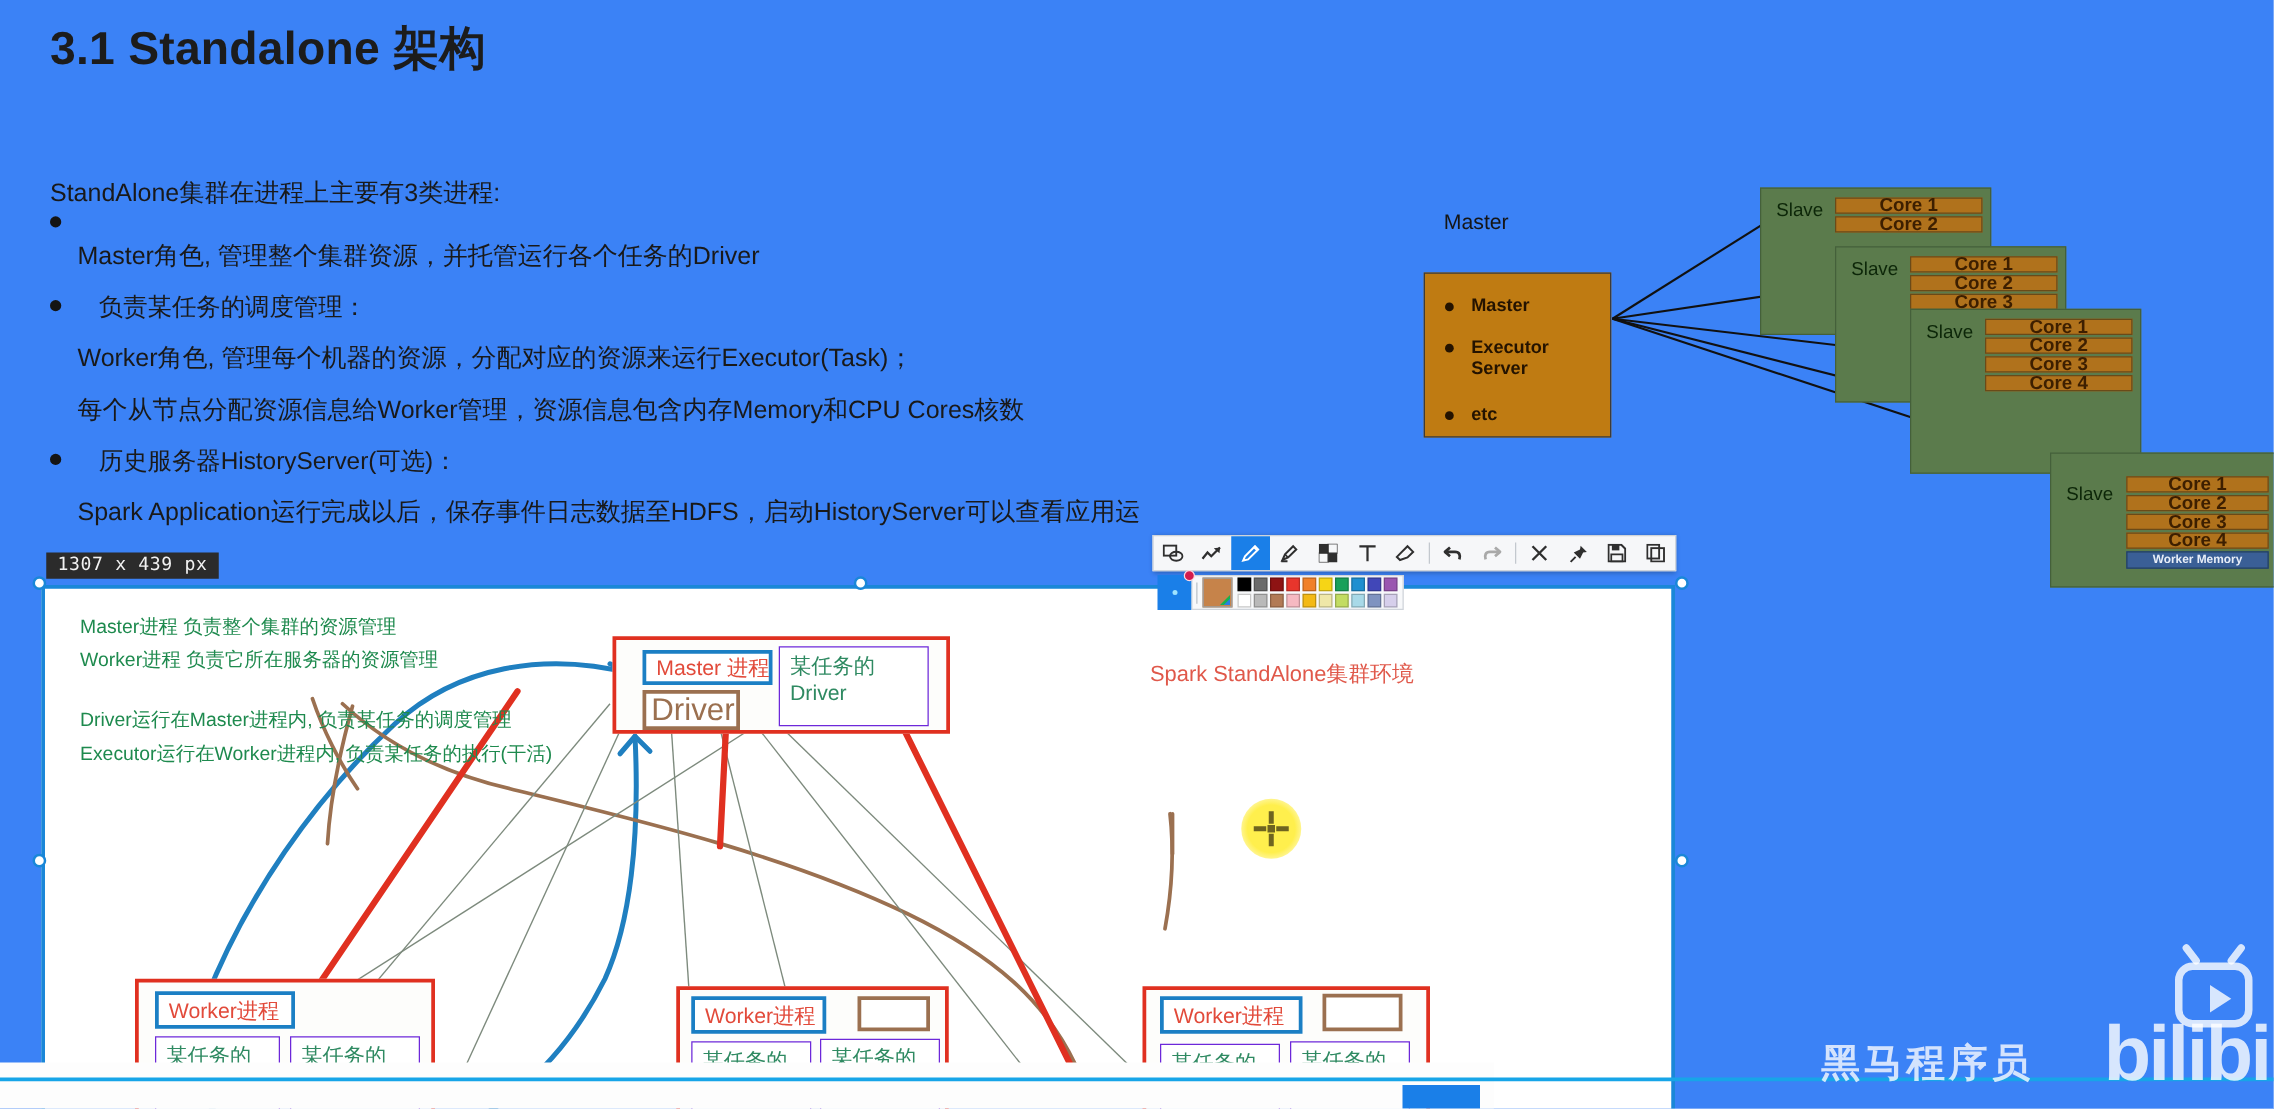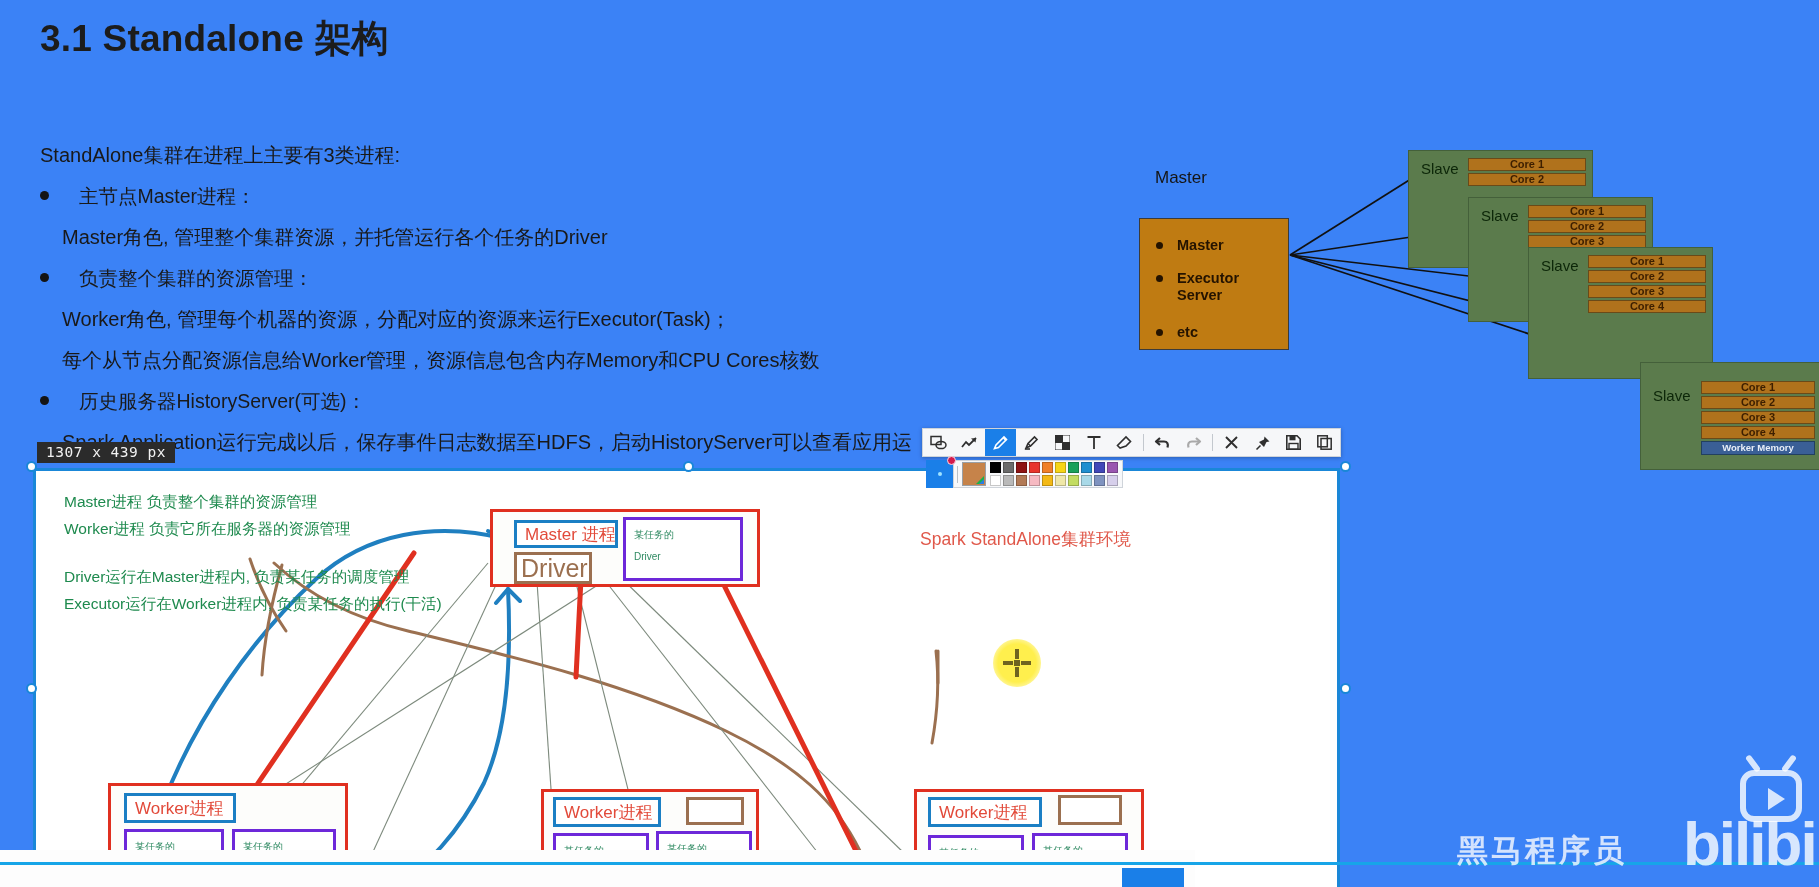--- a/index.html
+++ b/index.html
@@ -53,21 +53,21 @@
   .slave {
     position: absolute; background: #5b7b4c; border: 1.5px solid #44603a;
   }
   .slave .lbl {
     position: absolute; left: 12px; top: 9px; font-size: 15px;
     color: #0c2608; font-weight: normal;
   }
   .cores { position: absolute; right: 6px; top: 7px; width: 118px; }
   .core {
     height: 13px; background: #b0721c; border: 1px solid #6a4a18;
-    color: #3d1f00; font-size: 11px; font-weight: bold; text-align: center;
+    color: #3d1f00; font-size: 15px; font-weight: bold; text-align: center;
     line-height: 11px; margin-bottom: 2px;
   }
   .wmem {
     height: 14px; background: #3a5f96; border: 1px solid #22405f;
     color: #e8eef8; font-size: 9.5px; font-weight: bold; text-align: center; line-height: 12px;
   }
 
   
   .shot-wrap { position: absolute; left: 33px; top: 468px; }
   .size-badge {
@@ -102,22 +102,22 @@
 
   .blk {
     position: absolute; border: 3px solid #e03020; background: #fdfdfb;
   }
   .inner-blue {
     position: absolute; border: 3px solid #1b7fc4; background: #ffffff;
     color: #e24a3a; font-size: 17px; display: flex; align-items: center;
     padding-left: 8px; white-space: nowrap;
   }
   .inner-green {
-    position: absolute; border: 3px solid #6d28d9; background: #ffffff;
-    color: #2f8a62; font-size: 10px; padding: 4px 16px 0 8px; line-height: 22px;
+    position: absolute; border: 1px solid #6d28d9; background: #ffffff;
+    color: #2f8a62; font-size: 17px; padding: 4px 16px 0 8px; line-height: 22px;
     white-space: nowrap;
   }
   .inner-brown {
     position: absolute; border: 3px solid #9b7050; background: #ffffff;
     color: #9b7050; font-size: 25px; display: flex; align-items: center;
     padding-left: 4px; white-space: nowrap;
   }
   .red-title {
     position: absolute; color: #e0584a; font-size: 17.5px; white-space: nowrap;
   }
@@ -223,27 +223,26 @@
 
 <div id="root">
 
   <div class="slide-title">3.1 Standalone 架构</div>
 
   <div class="slide-body">
     <div class="body-line">StandAlone集群在进程上主要有3类进程:</div>
 
     <div class="bullet-line">
       <span class="bullet-dot"></span>
-      <span>主节点Master进程：</span>
     </div>
     <div class="body-line indent">Master角色, 管理整个集群资源，并托管运行各个任务的Driver</div>
 
     <div class="bullet-line">
       <span class="bullet-dot"></span>
-      <span>负责整个集群的资源管理：</span>
+      <span>负责某任务的调度管理：</span>
     </div>
     <div class="body-line indent">Worker角色, 管理每个机器的资源，分配对应的资源来运行Executor(Task)；</div>
     <div class="body-line indent">每个从节点分配资源信息给Worker管理，资源信息包含内存Memory和CPU Cores核数</div>
 
     <div class="bullet-line">
       <span class="bullet-dot"></span>
       <span>历史服务器HistoryServer(可选)：</span>
     </div>
     <div class="body-line indent">Spark Application运行完成以后，保存事件日志数据至HDFS，启动HistoryServer可以查看应用运</div>
   </div>

